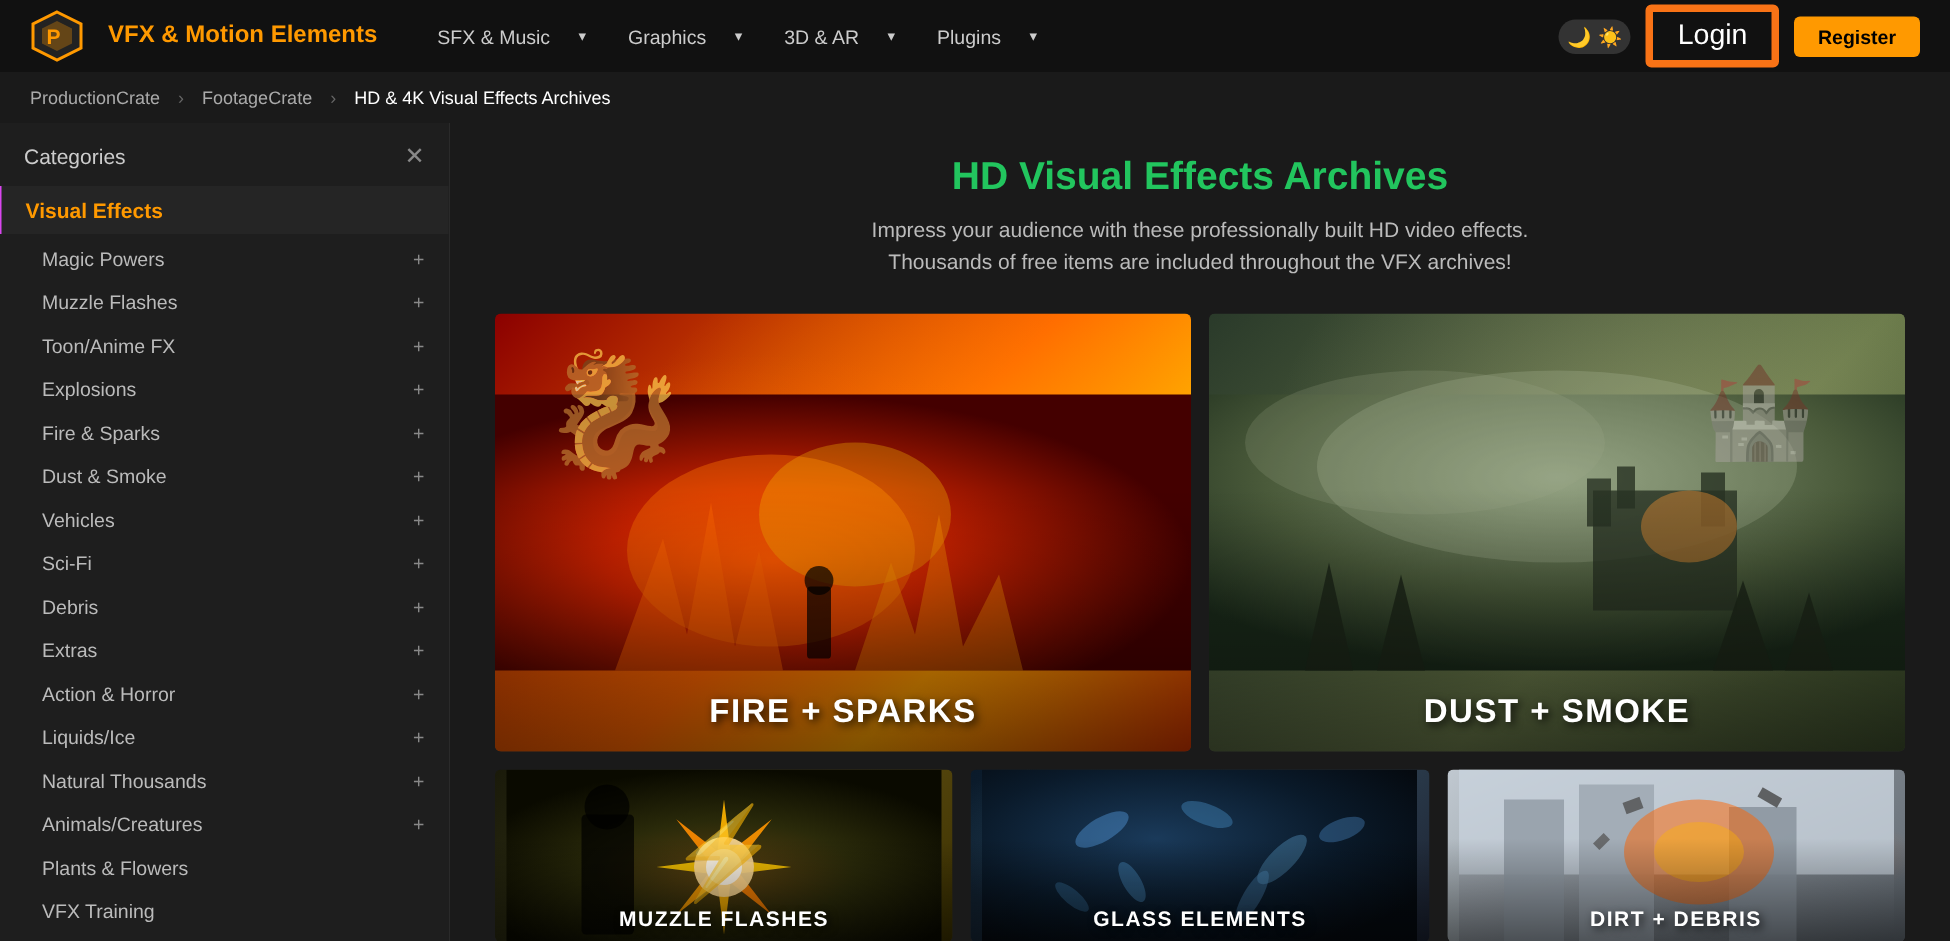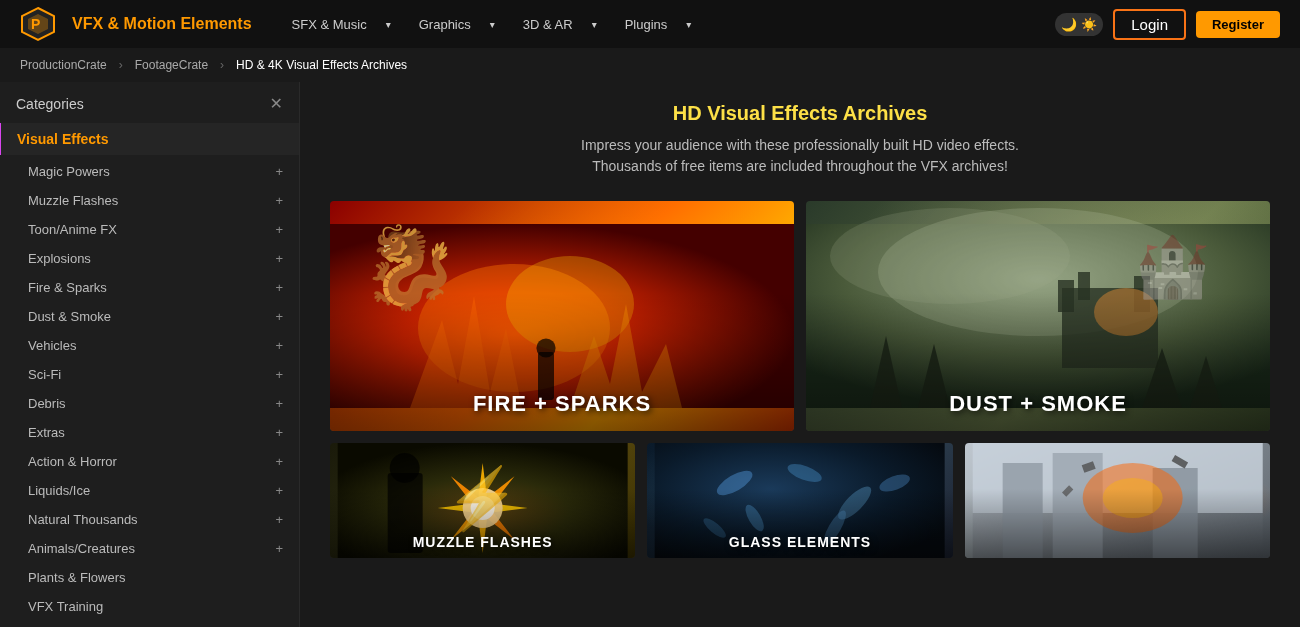--- a/index.html
+++ b/index.html
@@ -61,27 +61,27 @@
       border-radius: 20px;
       padding: 4px 6px;
       display: flex;
       align-items: center;
       gap: 4px;
       cursor: pointer;
     }
     .theme-moon { font-size: 13px; color: #aaa; }
     .theme-sun { font-size: 13px; color: #f90; }
     .btn-login {
-      border: 2px solid #f97316;
+      border: 5px solid #f97316;
       background: transparent;
       color: #fff;
       padding: 5px 16px;
       border-radius: 4px;
       cursor: pointer;
-      font-size: 15px;
+      font-size: 19px;
     }
     .btn-register {
       background: #f90;
       color: #000;
       border: none;
       padding: 6px 16px;
       border-radius: 4px;
       cursor: pointer;
       font-size: 13px;
       font-weight: bold;
@@ -156,24 +156,24 @@
     }
 
     
     .content {
       flex: 1;
       overflow-y: auto;
       padding: 20px 30px;
     }
     .page-title {
       text-align: center;
-      font-size: 20px;
+      font-size: 26px;
       font-weight: bold;
       margin-bottom: 10px;
-      color: #fde047;
+      color: #22c55e;
     }
     .page-subtitle {
       text-align: center;
       color: #bbb;
       font-size: 14px;
       margin-bottom: 24px;
       line-height: 1.5;
     }
 
     
@@ -186,21 +186,21 @@
     .grid-row-2 {
       display: grid;
       grid-template-columns: 1fr 1fr 1fr;
       gap: 12px;
     }
     .card {
       position: relative;
       border-radius: 4px;
       overflow: hidden;
       cursor: pointer;
-      height: 230px;
+      height: 292px;
     }
     .grid-row-2 .card {
       height: 115px;
     }
     .card-bg {
       width: 100%;
       height: 100%;
       background-size: cover;
       background-position: center;
       position: relative;
@@ -580,16 +580,17 @@
 
             <ellipse cx="160" cy="55" rx="50" ry="35" fill="rgba(255,100,0,0.5)"></ellipse>
             <ellipse cx="160" cy="55" rx="30" ry="20" fill="rgba(255,180,0,0.4)"></ellipse>
 
             <rect x="110" y="20" width="12" height="8" fill="rgba(80,80,80,0.8)" transform="rotate(-20,116,24)"></rect>
             <rect x="200" y="15" width="15" height="7" fill="rgba(70,70,70,0.8)" transform="rotate(30,207,18)"></rect>
             <rect x="90" y="45" width="10" height="6" fill="rgba(90,90,90,0.8)" transform="rotate(-45,95,48)"></rect>
           </svg>
         </div>
         <div class="card-overlay"></div>
+        <div class="card-label">DIRT + DEBRIS</div>
       </div>
     </div>
   </main>
 </div>
 
 </body></html>

